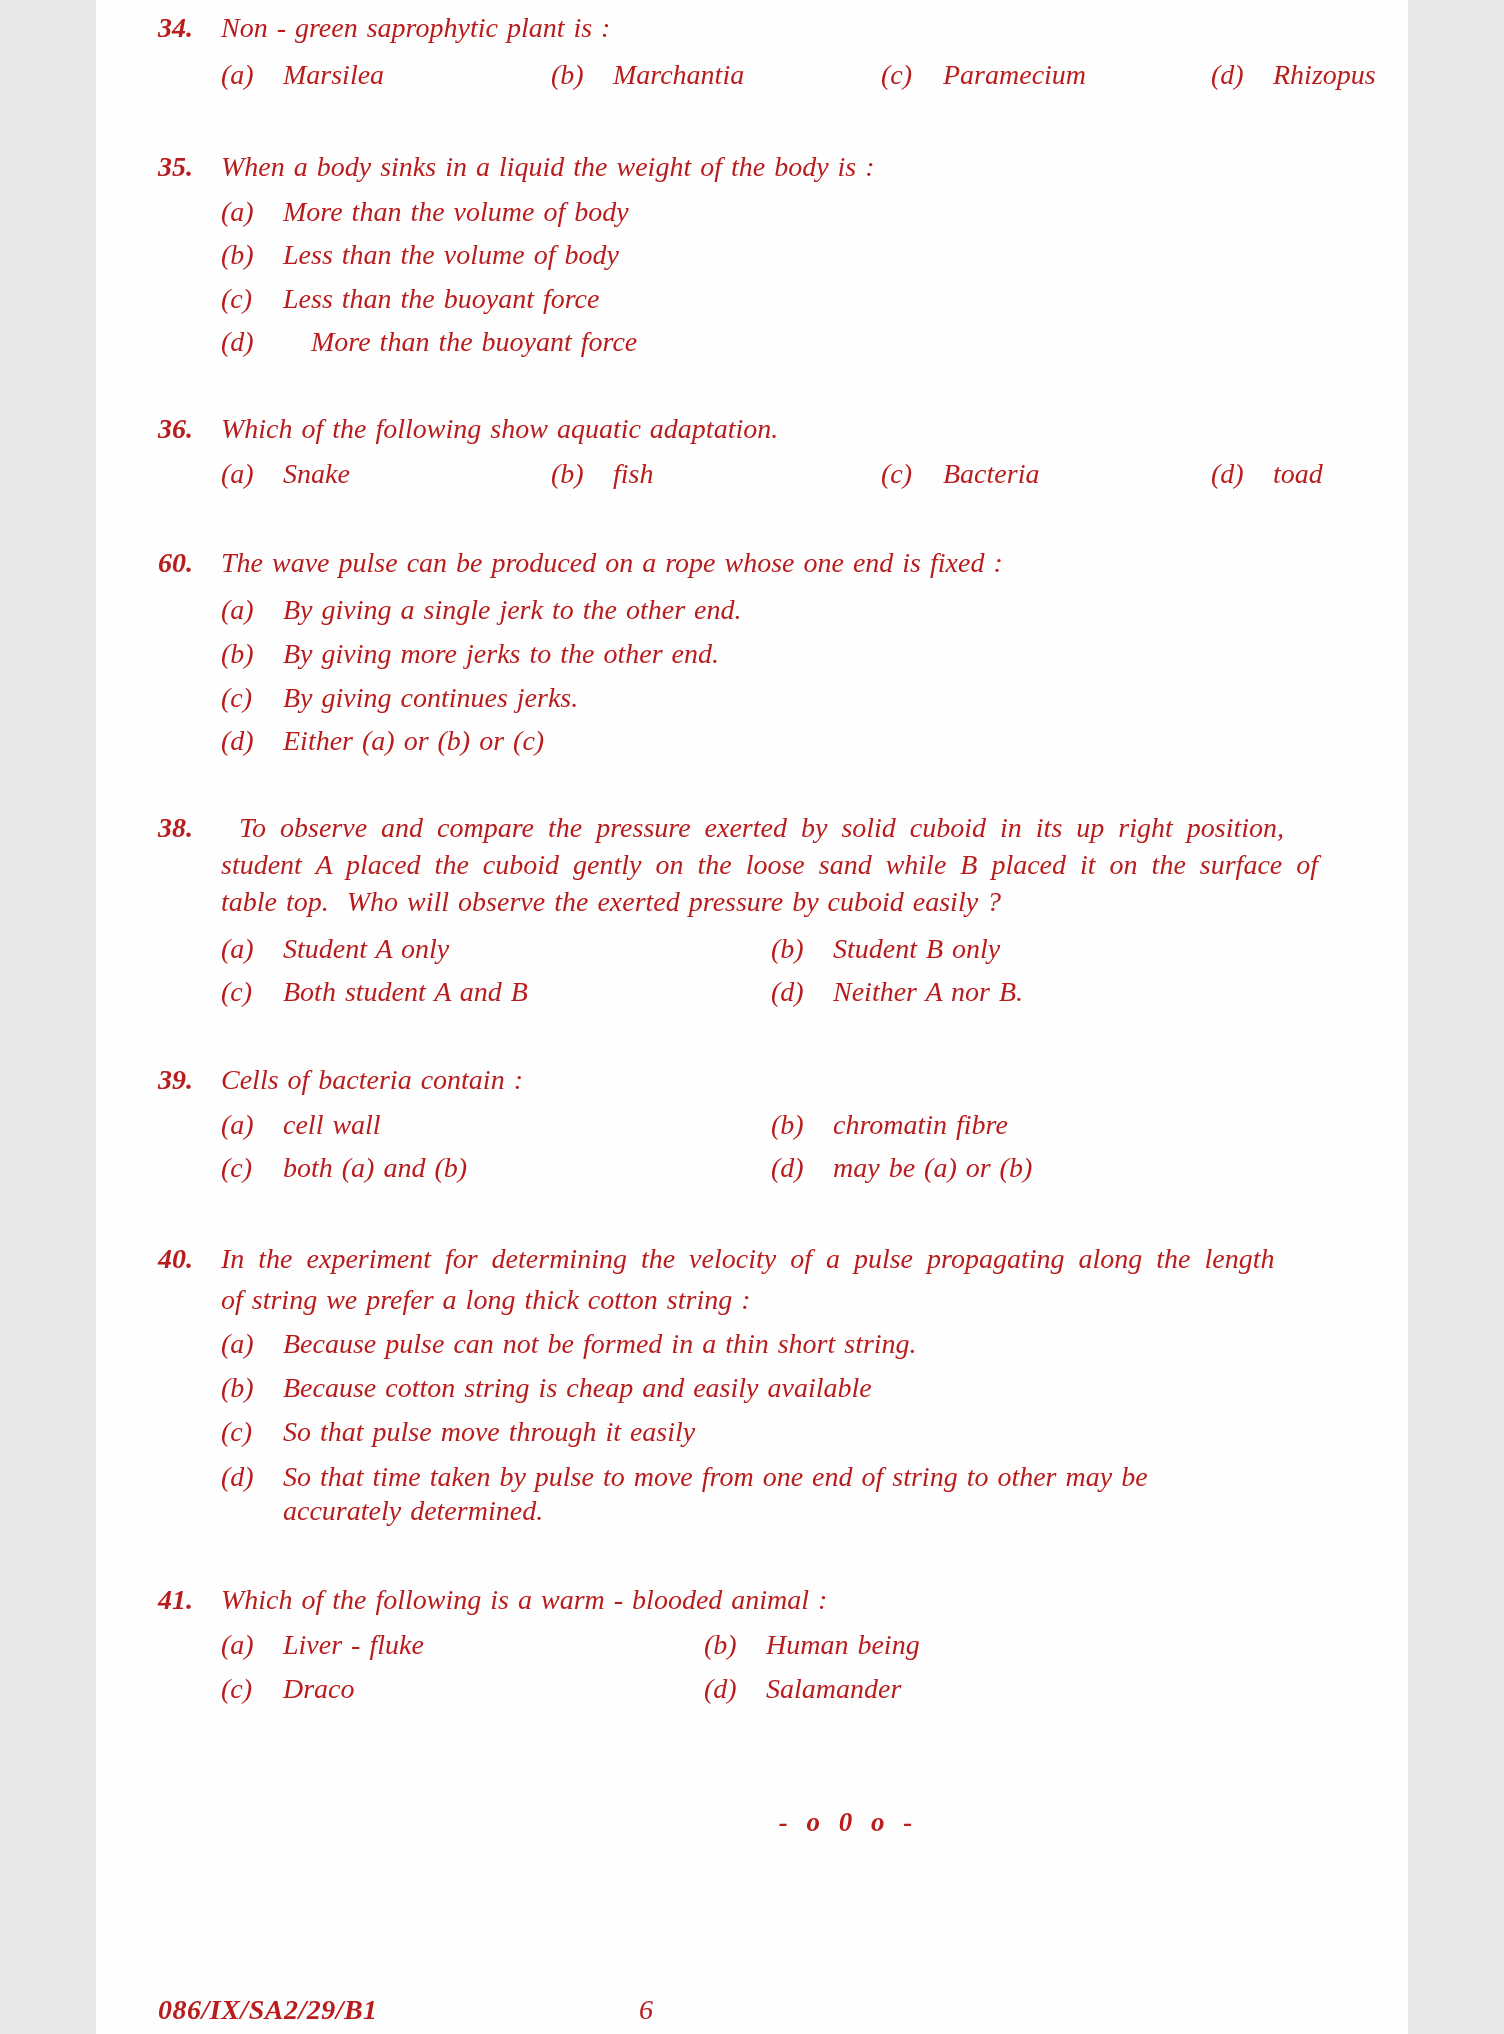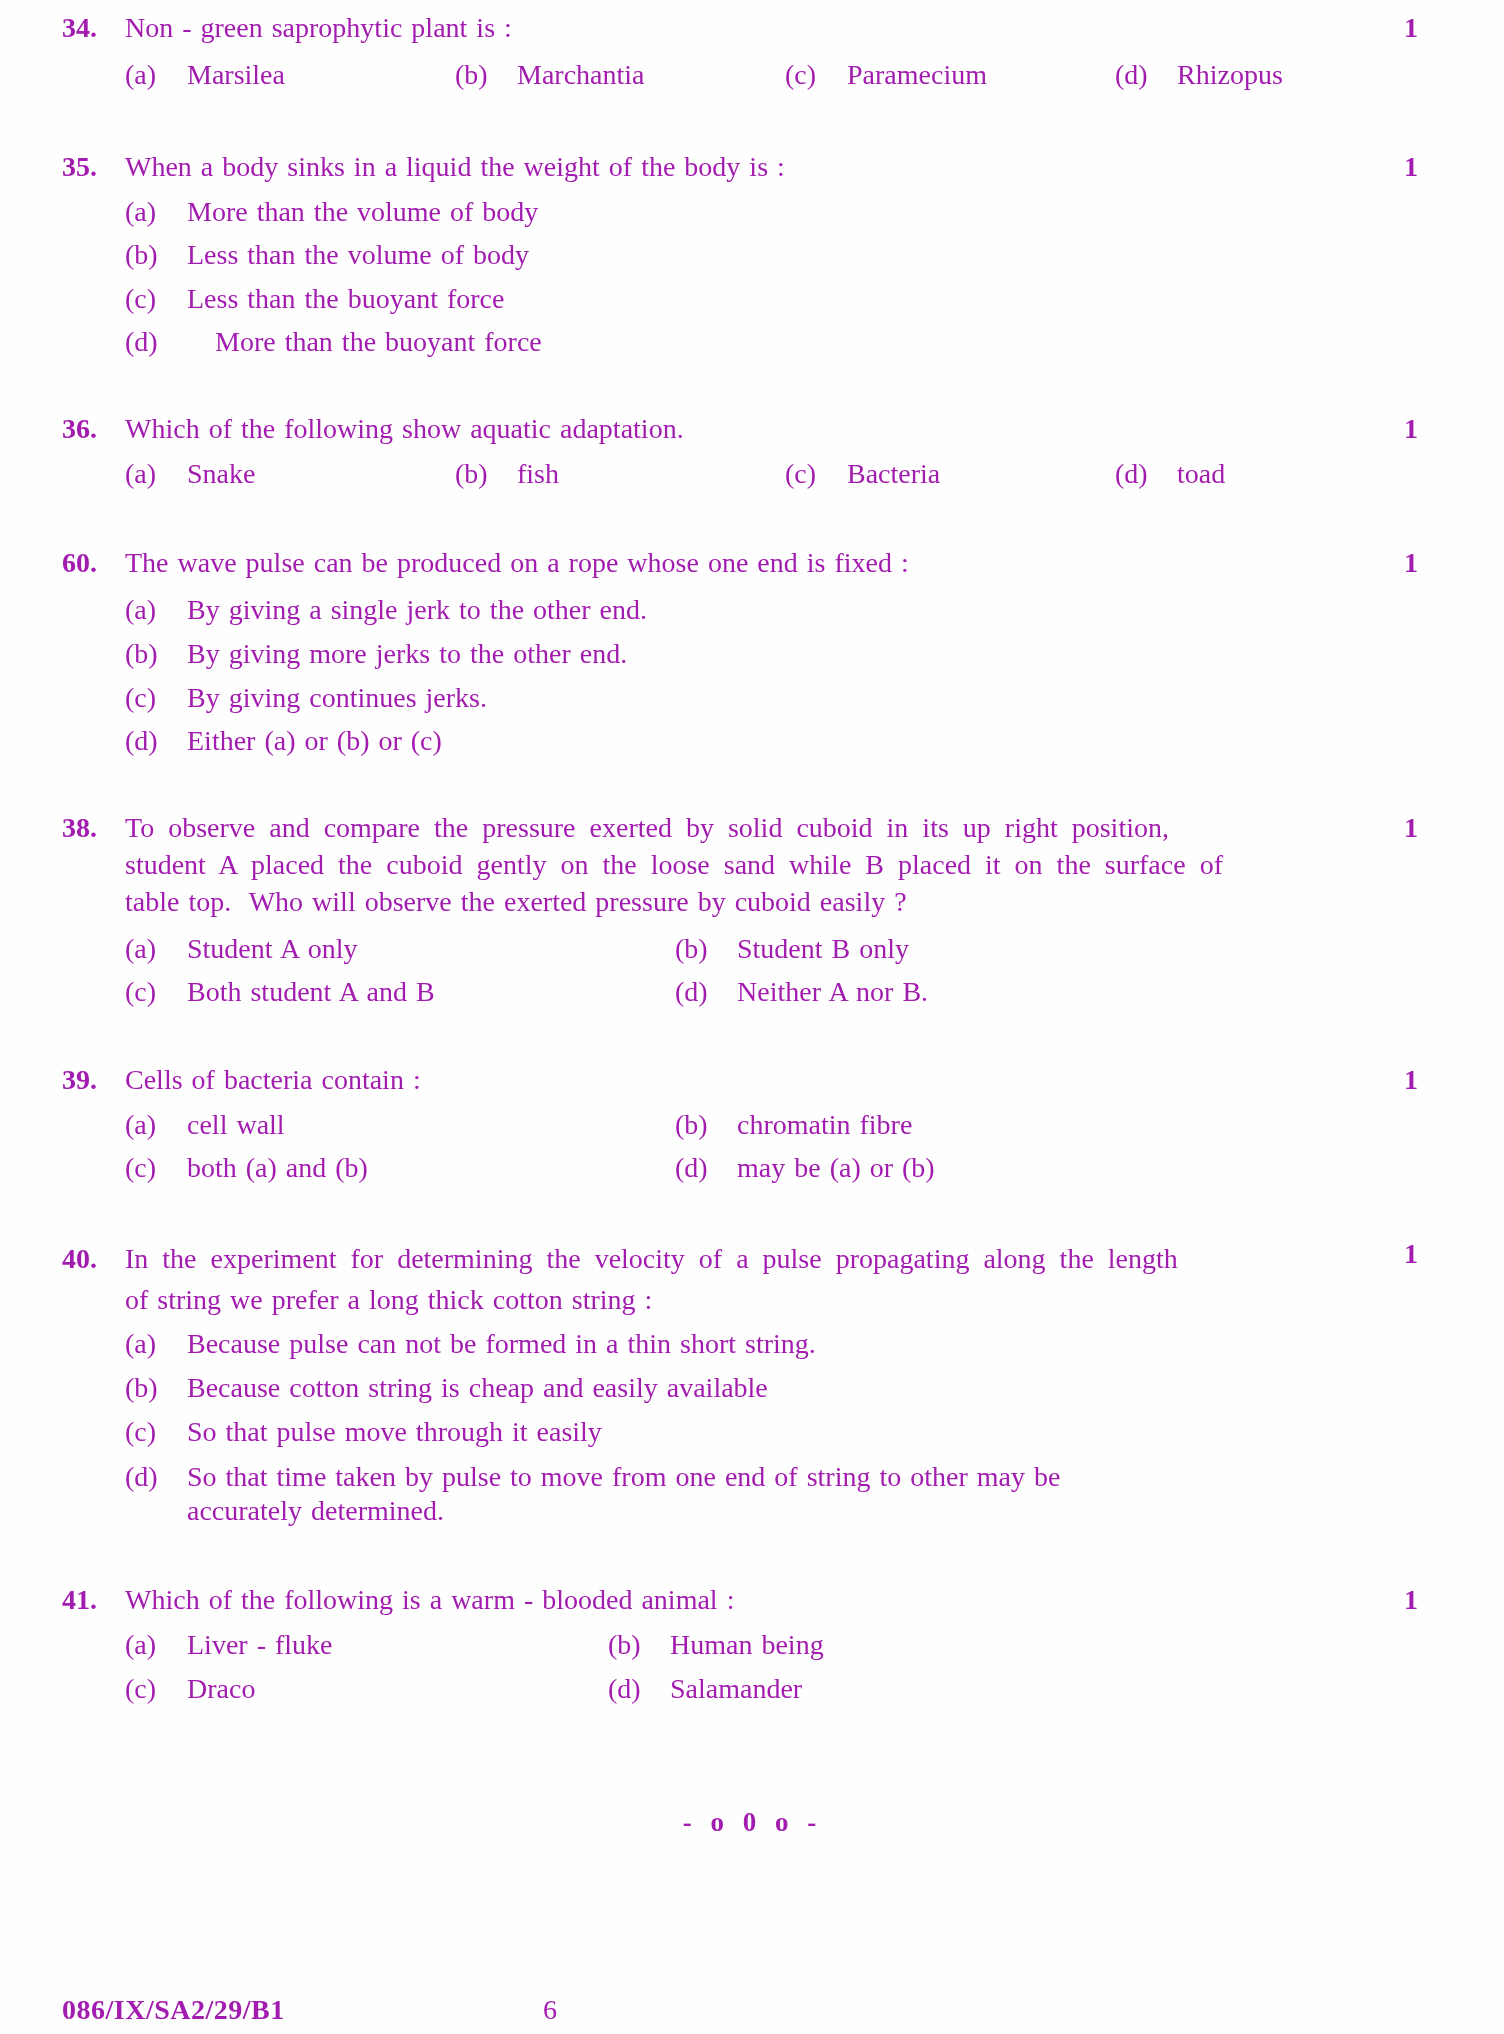--- a/index.html
+++ b/index.html
@@ -1,25 +1,26 @@
 <!DOCTYPE html>
 <html><head>
 <meta charset="utf-8">
 <style>
   html,body { margin:0; padding:0; background:#e8e8e8; }
   .page {
     position:relative;
-    width:1504px; height:2034px;
+    width:1312px; height:2034px;
     margin:0 auto;
     background:#fefefe;
     font-family:"Liberation Serif", serif;
     font-size:28px;
-    color:#a21caf;
+    color:#b91c1c;
     overflow:hidden;
     word-spacing:2px;
+    font-style:italic;
   }
   .t { position:absolute; white-space:pre; line-height:34px; }
   .num { font-weight:bold; }
   .mark { font-weight:bold; }
   .wide { word-spacing:7px; }
   .endmark {
     position:absolute; left:0; width:1504px; text-align:center;
     letter-spacing:5px; font-weight:bold; font-size:27px;
   }
   .footer-code { font-weight:bold; letter-spacing:0.5px; }
@@ -81,21 +82,21 @@
     <div class="t" style="left:125px; top:637px;">(b)</div>
     <div class="t" style="left:187px; top:637px;">By giving more jerks to the other end.</div>
     <div class="t" style="left:125px; top:681px;">(c)</div>
     <div class="t" style="left:187px; top:681px;">By giving continues jerks.</div>
     <div class="t" style="left:125px; top:724px;">(d)</div>
     <div class="t" style="left:187px; top:724px;">Either (a) or (b) or (c)</div>
   </div>
 
   <div>
     <div class="t num" style="left:62px;  top:811px;">38.</div>
-    <div class="t wide" style="left:125px; top:811px;">To observe and compare the pressure exerted by solid cuboid in its up right position,</div>
+    <div class="t wide" style="left:143px; top:811px;">To observe and compare the pressure exerted by solid cuboid in its up right position,</div>
     <div class="t wide" style="left:125px; top:848px;">student A placed the cuboid gently on the loose sand while B placed it on the surface of</div>
     <div class="t" style="left:125px; top:885px;">table top.  Who will observe the exerted pressure by cuboid easily ?</div>
     <div class="t mark" style="left:1404px; top:811px;">1</div>
     <div class="t" style="left:125px; top:932px;">(a)</div>
     <div class="t" style="left:187px; top:932px;">Student A only</div>
     <div class="t" style="left:675px; top:932px;">(b)</div>
     <div class="t" style="left:737px; top:932px;">Student B only</div>
     <div class="t" style="left:125px; top:975px;">(c)</div>
     <div class="t" style="left:187px; top:975px;">Both student A and B</div>
     <div class="t" style="left:675px; top:975px;">(d)</div>

